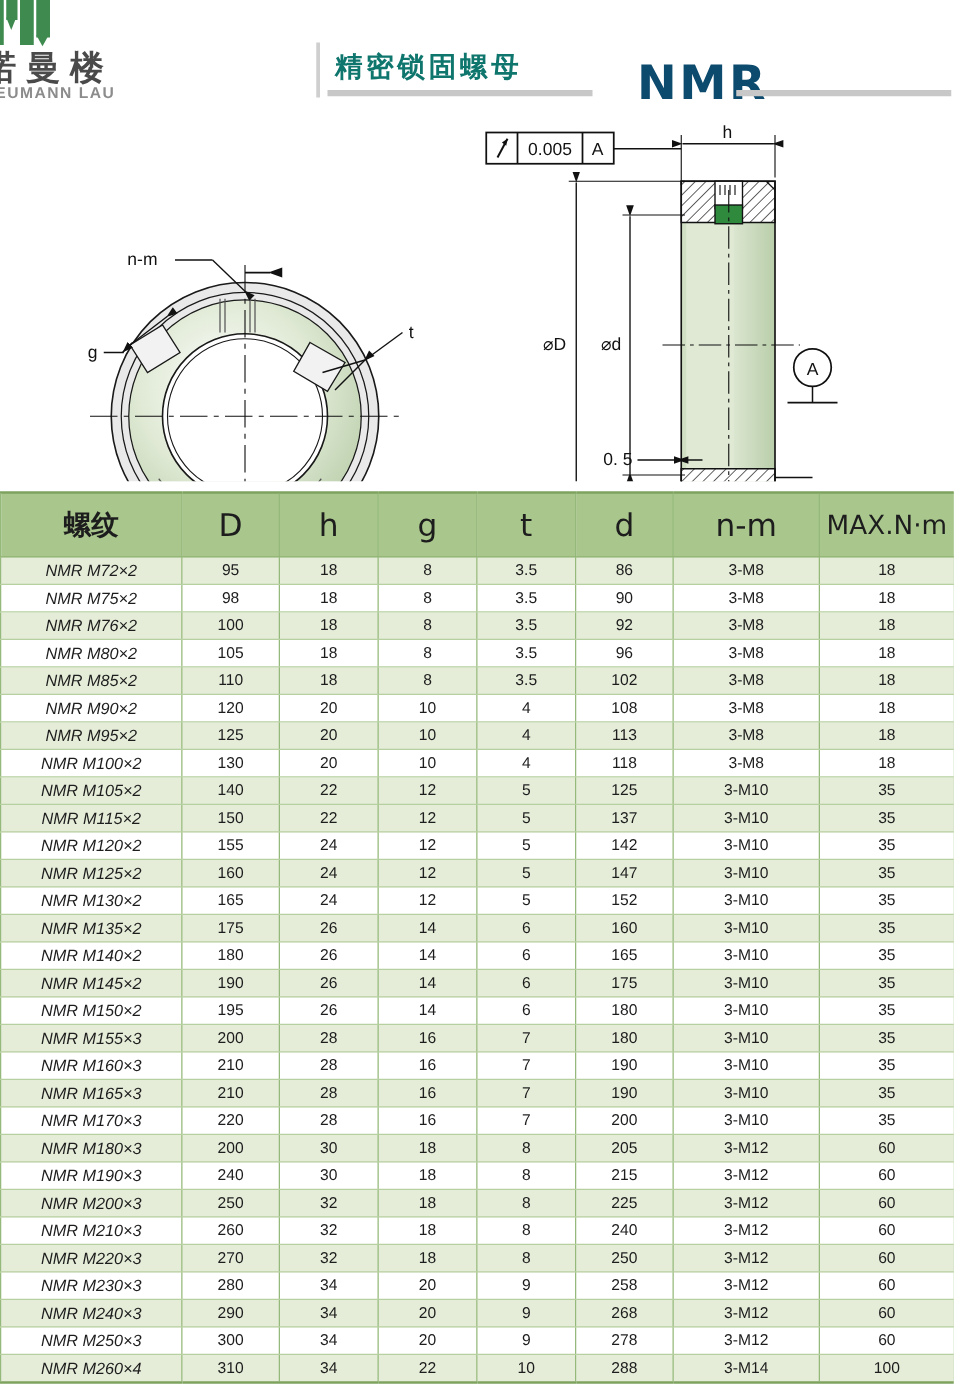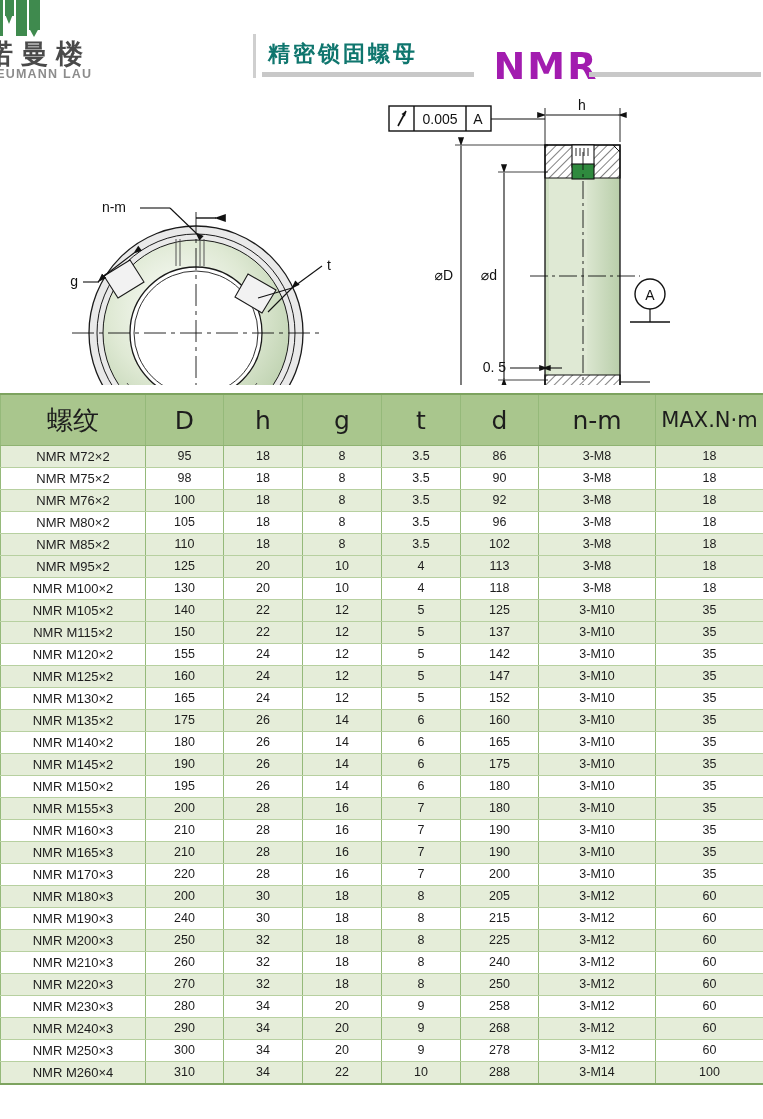--- a/index.html
+++ b/index.html
@@ -33,43 +33,43 @@
   .brand-en{position:absolute;left:-14px;top:67px;width:248px;
      font-size:12.5px;font-weight:bold;letter-spacing:1.2px;color:#8c8c8c;white-space:nowrap;}
 
   .vdivider{position:absolute;left:253px;top:34px;width:3px;height:44px;background:#cfcfcf;}
 
   .subtitle{position:absolute;left:268px;top:39px;font-size:22px;font-weight:bold;
      letter-spacing:3px;color:#0f766e;font-family:"DejaVu Sans",sans-serif;white-space:nowrap;}
 
   .rule-left{position:absolute;left:262px;top:72px;width:212px;height:5px;background:#c8c8c8;}
   .rule-right{position:absolute;left:589px;top:72px;width:172px;height:5px;background:#c8c8c8;}
-  .nmr-title{position:absolute;left:486px;top:47px;width:120px;text-align:center;
-     font-size:38px;font-weight:bold;letter-spacing:2px;color:#a21caf;
+  .nmr-title{position:absolute;left:502px;top:47px;width:120px;text-align:center;
+     font-size:38px;font-weight:bold;letter-spacing:2px;color:#0c4a6e;
      font-family:"DejaVu Sans",sans-serif;line-height:38px;}
 
   
   #drawings{position:absolute;left:0;top:90px;width:763px;height:295px;}
   svg{display:block;}
   .lbl{font-family:"Liberation Sans",sans-serif;font-size:14px;fill:#111;}
 
   
   #spec-table{position:absolute;left:0;top:393px;width:763px;
      border-collapse:collapse;table-layout:fixed;}
   #spec-table th,#spec-table td{
      border:1px solid #95b97a;text-align:center;color:#1d1d1d;padding:0;}
   #spec-table thead th{
      background:#a9c68d;height:50px;font-weight:normal;
      font-size:25px;font-family:"DejaVu Sans",sans-serif;
      border-top:2px solid #7da35f;border-bottom:1px solid #8fb372;}
-  #spec-table thead th.col-cn{font-size:26px;font-weight:normal;}
+  #spec-table thead th.col-cn{font-size:22px;font-weight:bold;}
   #spec-table thead th.col-max{font-size:21px;}
   #spec-table tbody td{height:21px;font-size:12.5px;line-height:21px;
      border-top:1px solid #b7d0a0;border-bottom:1px solid #b7d0a0;}
-  #spec-table tbody td.name{font-size:13px;}
+  #spec-table tbody td.name{font-size:13px;font-style:italic;}
   #spec-table tbody tr.odd td{background:#e5edd9;}
   #spec-table tbody tr.even td{background:#ffffff;}
   #spec-table tbody tr:last-child td{border-bottom:2px solid #7da35f;}
 </style>
 </head>
 <body>
 
 <div id="header">
 
   <div class="logo-mark">
@@ -304,20 +304,30 @@
       <tr class="odd">
         <td class="name">NMR M85×2</td>
         <td>110</td>
         <td>18</td>
         <td>8</td>
         <td>3.5</td>
         <td>102</td>
         <td>3-M8</td>
         <td>18</td>
       </tr>
+      <tr class="even">
+        <td class="name">NMR M90×2</td>
+        <td>120</td>
+        <td>20</td>
+        <td>10</td>
+        <td>4</td>
+        <td>108</td>
+        <td>3-M8</td>
+        <td>18</td>
+      </tr>
       <tr class="odd">
         <td class="name">NMR M95×2</td>
         <td>125</td>
         <td>20</td>
         <td>10</td>
         <td>4</td>
         <td>113</td>
         <td>3-M8</td>
         <td>18</td>
       </tr>

